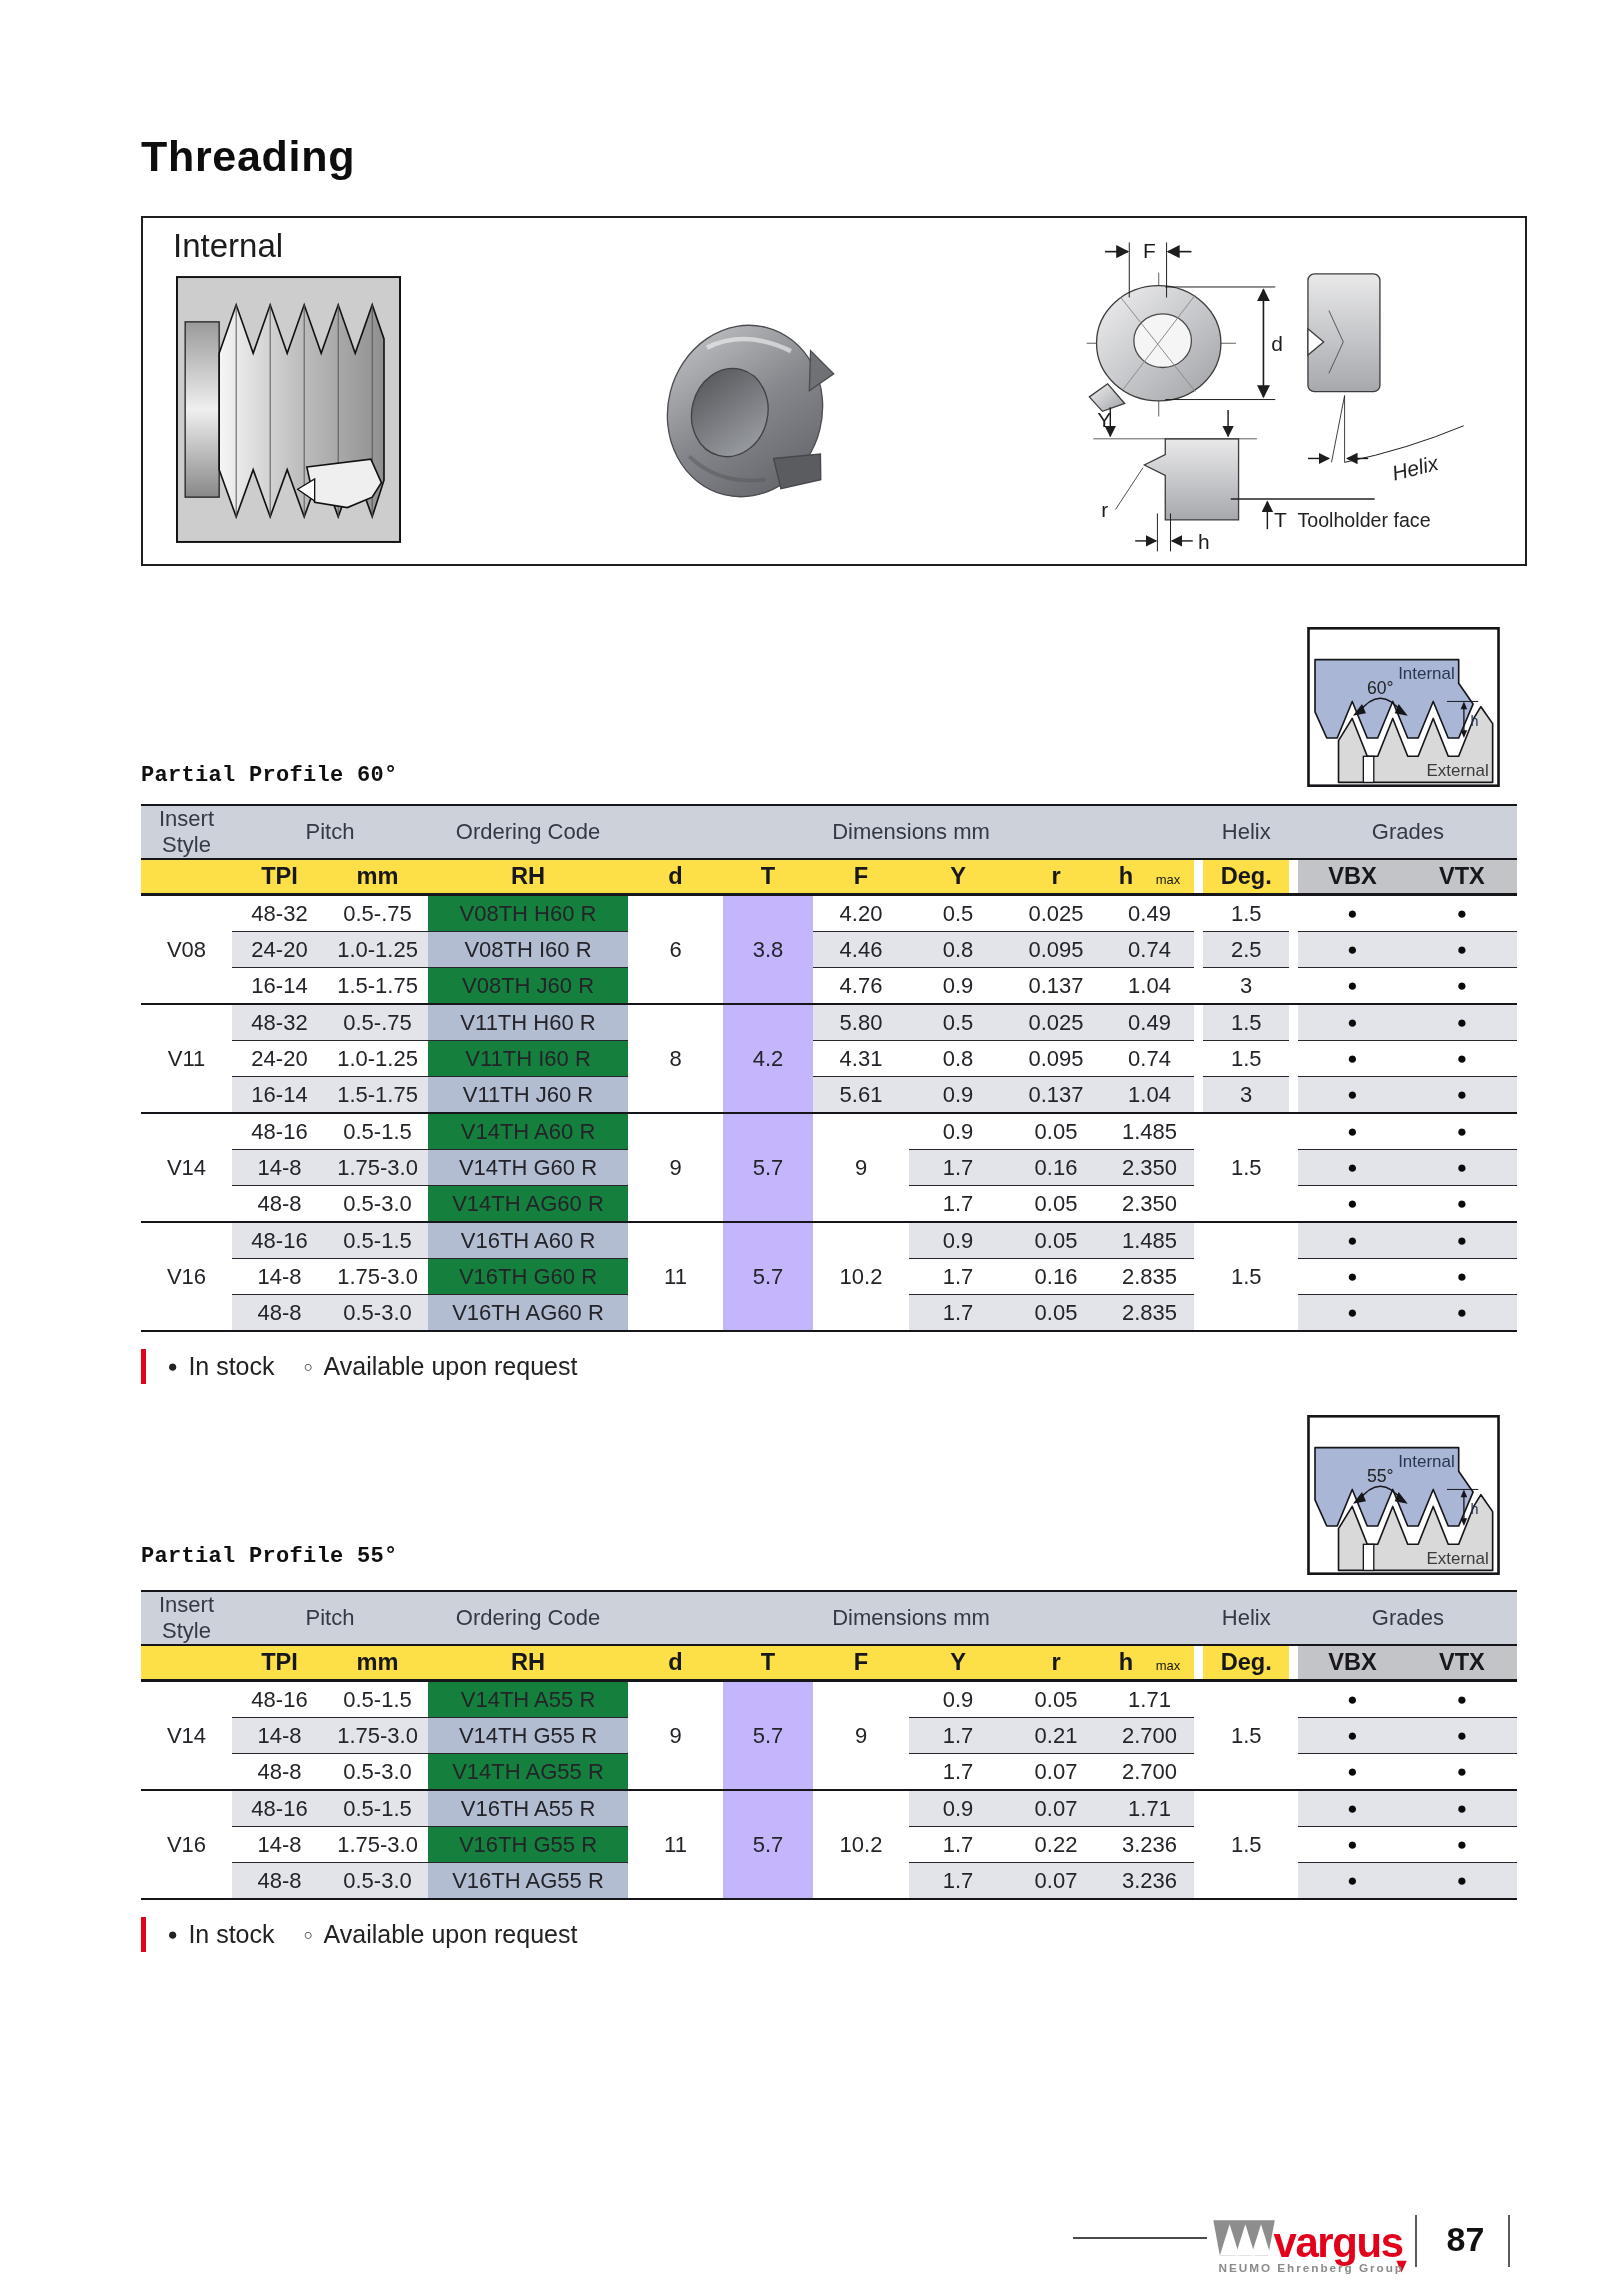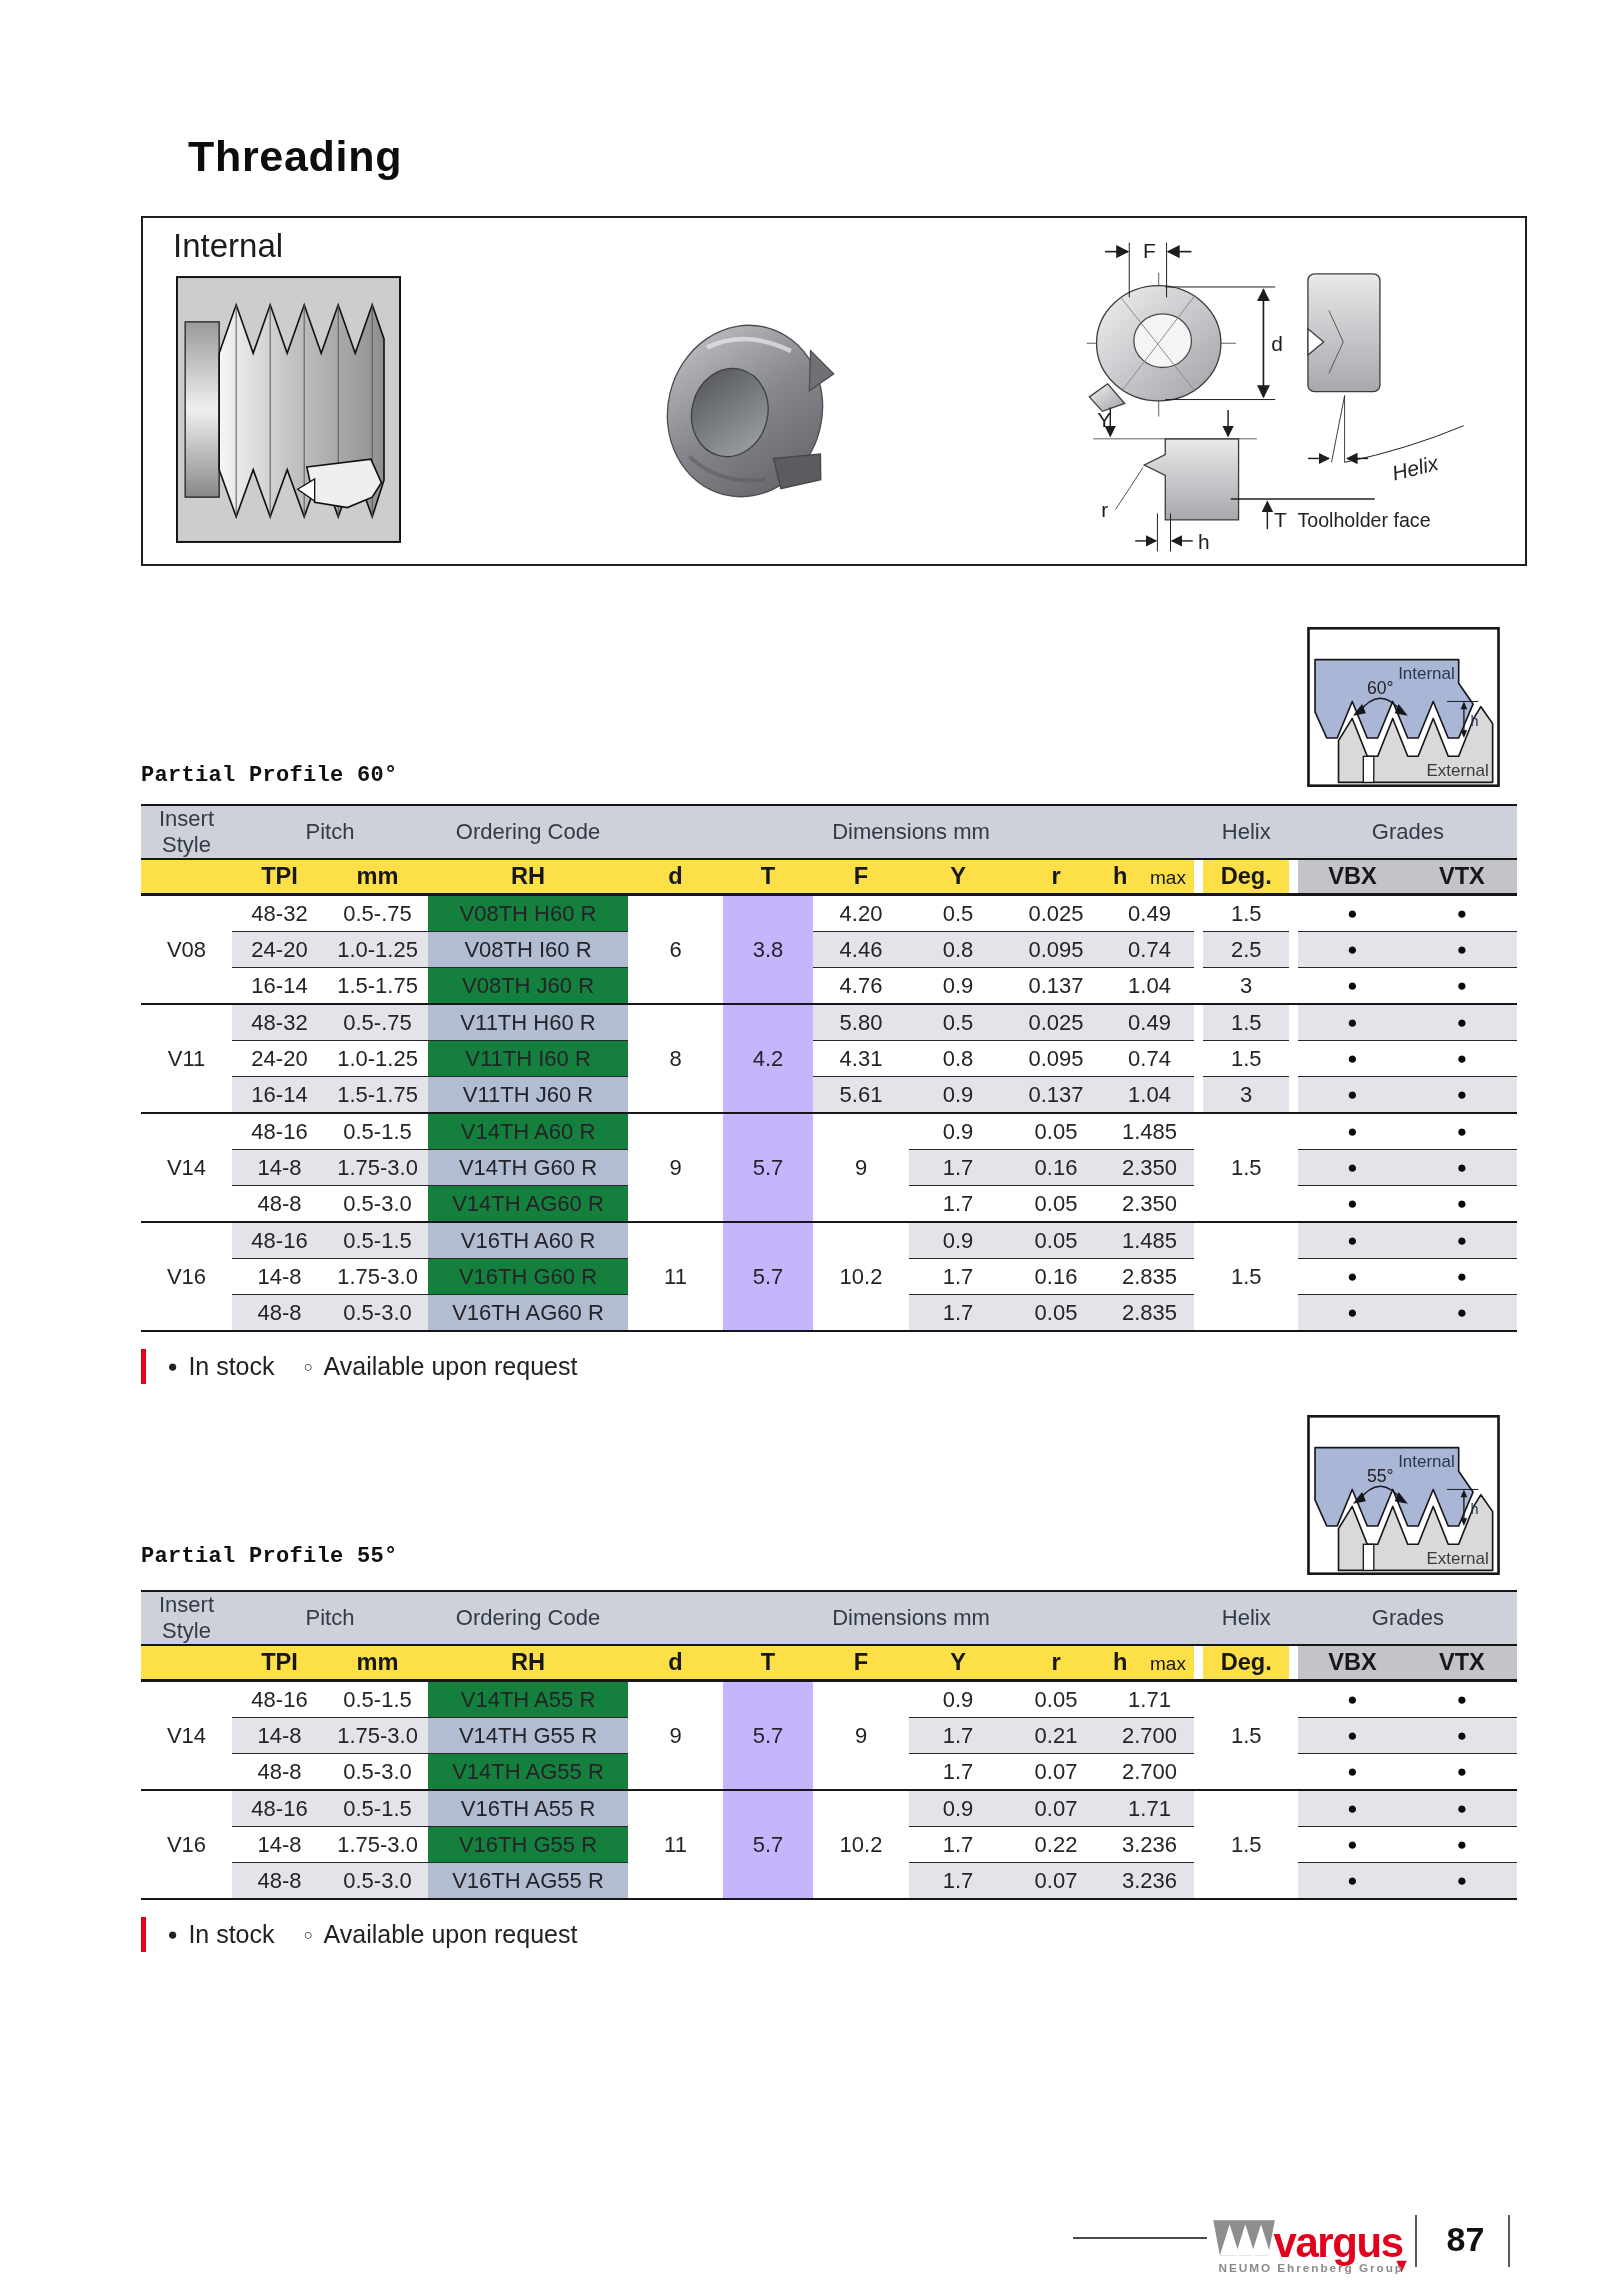--- a/index.html
+++ b/index.html
@@ -1,34 +1,34 @@
 <!DOCTYPE html>
 <html style="font-size:10.5px"><head>
 <meta charset="utf-8">
 <style>
   html,body{margin:0;padding:0;background:#ffffff;}
   body{width:1623px;height:2295px;position:relative;font-family:"Liberation Sans",sans-serif;color:#222;}
   .abs{position:absolute;}
   
-  .h-threading{left:141px;top:132px;font-size:43px;font-weight:700;letter-spacing:0.7px;color:#0d0d0d;margin-left:47px;}
+  .h-threading{left:141px;top:132px;font-size:43px;font-weight:700;letter-spacing:0.7px;color:#0d0d0d;}
   .h-section{font-size:22px;font-weight:700;color:#101010;letter-spacing:0.3px;font-family:Liberation Mono, monospace;}
   
   .internal-box{left:141px;top:216px;width:1382px;height:346px;border:2px solid #1f1f1f;background:#fff;}
   .internal-label{left:30px;top:9.2px;font-size:33px;font-weight:400;color:#1c1c1c;position:absolute;}
   
   .tblwrap{left:141px;position:absolute;}
   table.spec{border-collapse:collapse;table-layout:fixed;width:1376px;}
   .spec th,.spec td{padding:0;text-align:center;vertical-align:middle;overflow:hidden;}
   .spec tr.h1 th{background:#ccd1da;height:51px;font-size:22px;font-weight:400;color:#333a46;
                  border-top:2px solid #15151a;border-bottom:2px solid #15151a;}
   .spec tr.h2 th{background:#fde047;height:33px;font-size:23.6px;font-weight:700;color:#17171c;
                  border-bottom:3.3px solid #15151a;}
   .spec tr.h2 th.gr{background:#c3c4c7;}
   .spec tr.h2 th.sp{background:#ffffff;}
-  .spec th .sfx{font-weight:400;font-size:19px;margin-left:16px;}
+  .spec th .sfx{font-weight:400;font-size:13px;margin-left:16px;}
   .spec td{height:35px;font-size:22px;color:#232329;background:#fff;}
   .spec td.z{background:#e2e4e9;}
   .spec td.codeL{background:#15803d;}
   .spec td.codeD{background:#b3bdd2;}
   .spec td.tband{background:#c4b5fd;}
   .spec td.sp{background:#fff;}
   .spec tr.gs td{border-top:2px solid #15151a;}
   .spec td.rt{border-top:1.3px solid #26262b;}
   .spec tr.last td{border-bottom:2.6px solid #15151a;}
   .spec td.bb{border-bottom:2.6px solid #15151a;}

